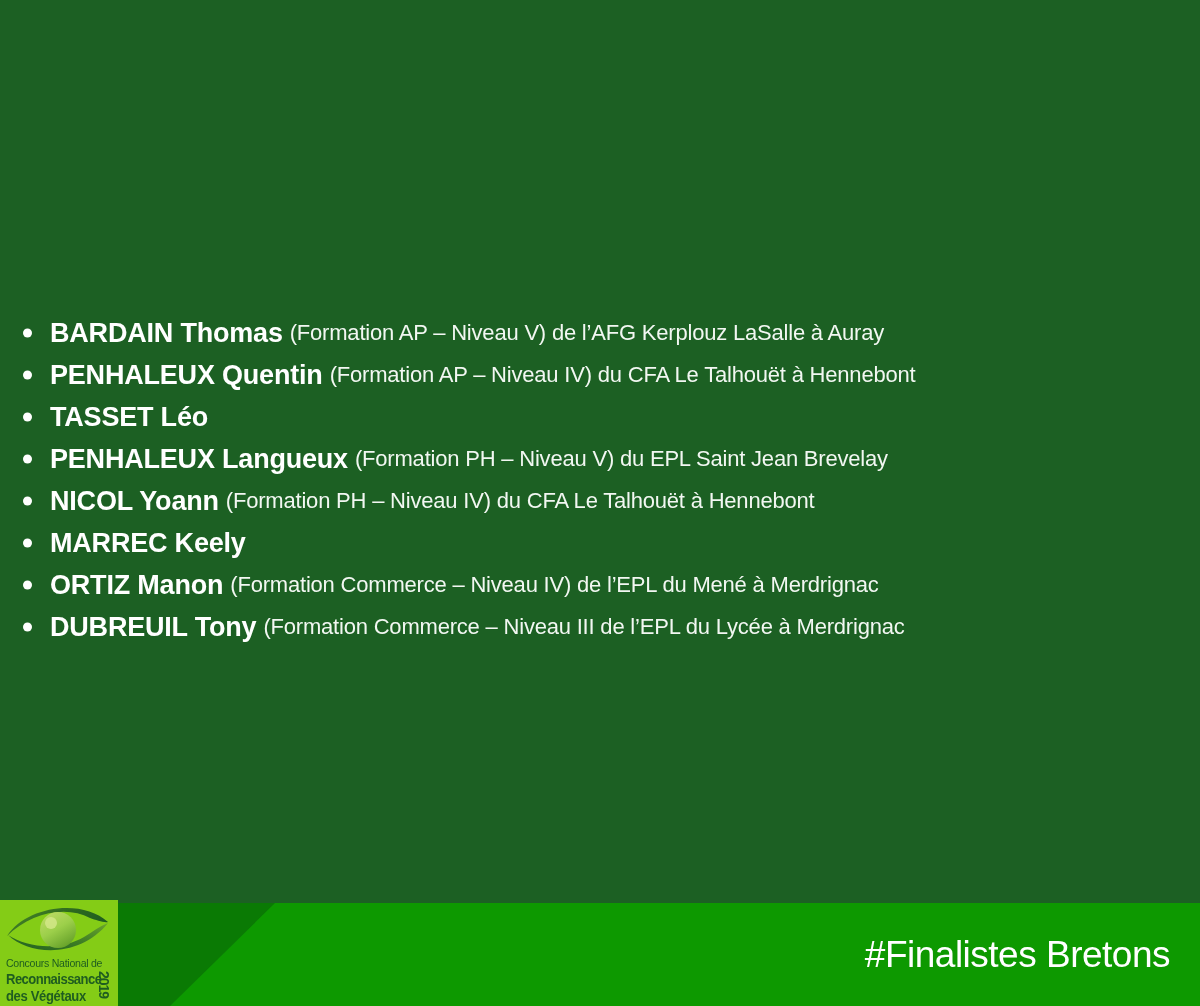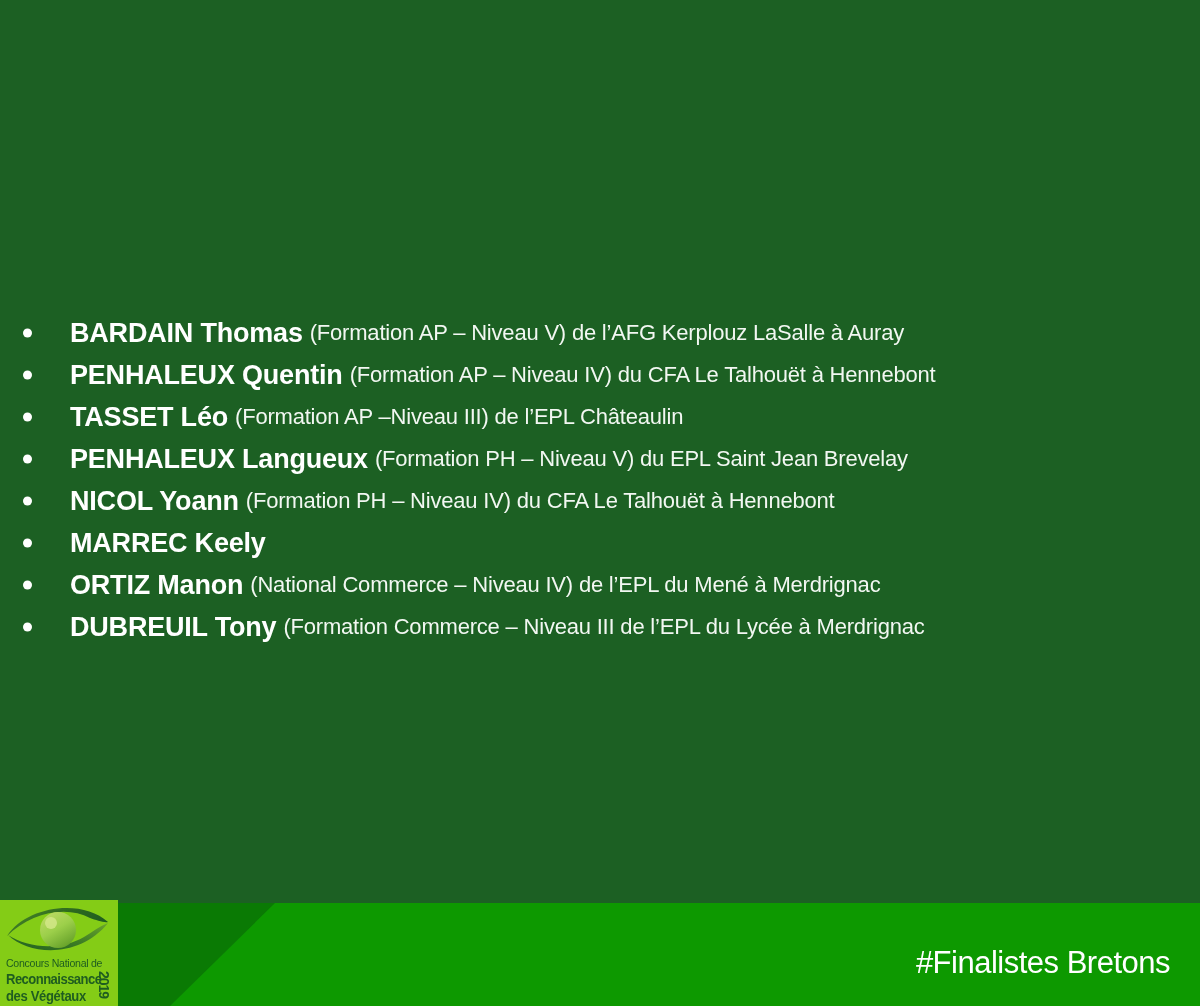--- a/index.html
+++ b/index.html
@@ -27,21 +27,21 @@
     left: 0;
     top: 312px;
     width: 1200px;
     list-style: none;
     margin: 0;
     padding: 0;
   }
   .finalist-row {
     position: relative;
     height: 42px;
-    padding-left: 70px;
+    padding-left: 50px;
     display: flex;
     align-items: center;
     white-space: nowrap;
   }
   .bullet-icon {
     position: absolute;
     left: 23px;
     top: 50%;
     transform: translateY(-50%);
     width: 9px;
@@ -83,25 +83,24 @@
     height: 103px;
     background: #0a7a04;
     clip-path: polygon(0 0, 275px 0, 170px 103px, 0 103px);
   }
   #hashtag-label {
     position: absolute;
     right: 30px;
     top: 50%;
     transform: translateY(-50%);
     color: #ffffff;
-    font-size: 31px;
+    font-size: 37px;
     font-weight: normal;
     letter-spacing: -0.5px;
     white-space: nowrap;
-    margin-top: 8px;
   }
 
   
   #logo-box {
     position: absolute;
     left: 0;
     top: 900px;
     width: 118px;
     height: 106px;
     background: #84cc16;
@@ -181,21 +180,20 @@
 
     <li class="finalist-row">
       <span class="bullet-icon"></span>
       <span class="finalist-name">PENHALEUX Quentin</span>
       <span class="finalist-detail">(Formation AP – Niveau IV) du CFA Le Talhouët à Hennebont</span>
     </li>
 
     <li class="finalist-row">
       <span class="bullet-icon"></span>
       <span class="finalist-name">TASSET Léo</span>
-      <span class="finalist-detail">(Formation AP –Niveau III) de l’EPL Châteaulin</span>
     </li>
 
     <li class="finalist-row">
       <span class="bullet-icon"></span>
       <span class="finalist-name">PENHALEUX Langueux</span>
       <span class="finalist-detail">(Formation PH – Niveau V) du EPL Saint Jean Brevelay</span>
     </li>
 
     <li class="finalist-row">
       <span class="bullet-icon"></span>
@@ -204,21 +202,21 @@
     </li>
 
     <li class="finalist-row">
       <span class="bullet-icon"></span>
       <span class="finalist-name">MARREC Keely</span>
     </li>
 
     <li class="finalist-row">
       <span class="bullet-icon"></span>
       <span class="finalist-name">ORTIZ Manon</span>
-      <span class="finalist-detail">(National Commerce – Niveau IV) de l’EPL du Mené à Merdrignac</span>
+      <span class="finalist-detail">(Formation Commerce – Niveau IV) de l’EPL du Mené à Merdrignac</span>
     </li>
 
     <li class="finalist-row">
       <span class="bullet-icon"></span>
       <span class="finalist-name">DUBREUIL Tony</span>
       <span class="finalist-detail">(Formation Commerce – Niveau III de l’EPL du Lycée à Merdrignac</span>
     </li>
 
   </ul>
 

